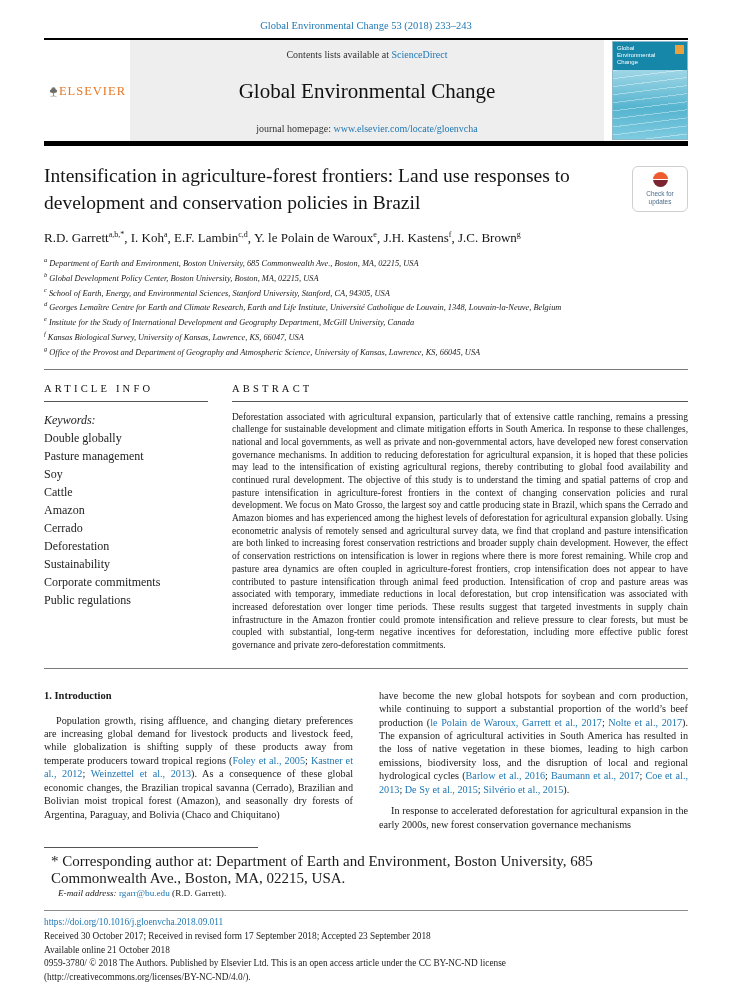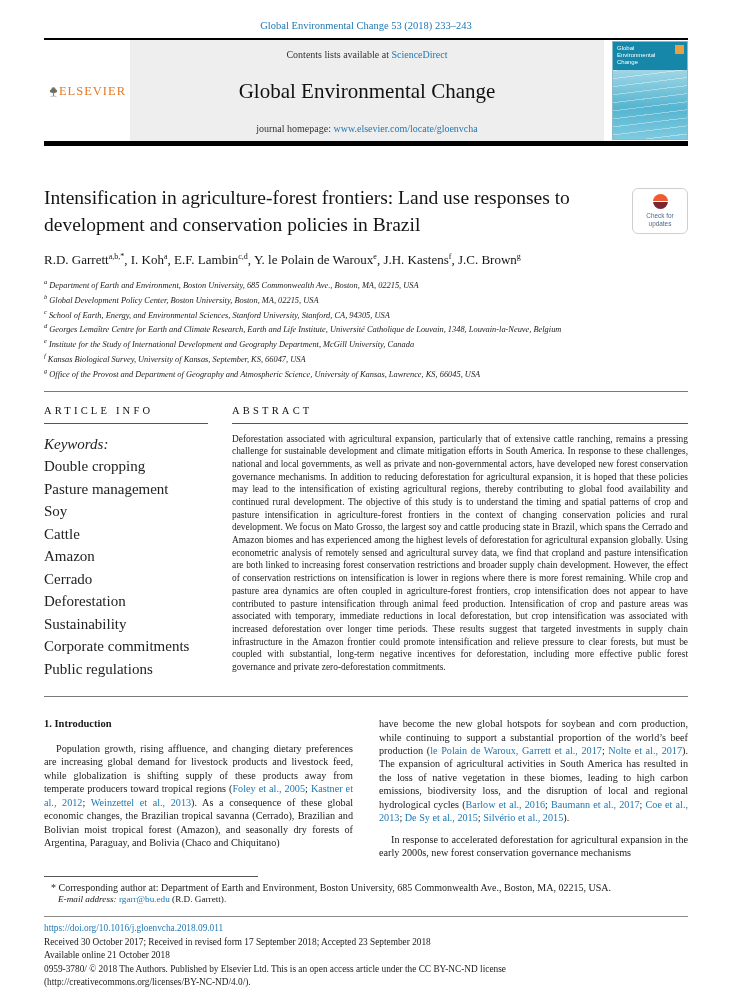--- a/index.html
+++ b/index.html
@@ -25,21 +25,21 @@
   .journal-title { font-size:21px; color:#111; }
   .cover-col { width:84px; background:#fff; display:flex; justify-content:flex-end; align-items:flex-start; padding:1px 0 0 6px; }
   .cover { width:76px; height:99px; border:1px solid #8fb9c9; display:flex; flex-direction:column; overflow:hidden; }
   .cover-band { position:relative; background:#1787a9; color:#fff; font-family:"Liberation Sans",sans-serif; font-size:6px; line-height:1.2; text-align:left; padding:3px 14px 3px 4px; }
   .cover-chip { position:absolute; top:3px; right:3px; width:9px; height:9px; background:#e8a13c; display:inline-block; }
   .cover-art { flex:1; background:linear-gradient(180deg,#9fd6e6 0%,#55b4cf 55%,#7ecbe0 100%); background-blend-mode:normal; position:relative; }
   .cover-art::before { content:""; position:absolute; inset:0;
     background:repeating-linear-gradient(173deg, rgba(255,255,255,.38) 0 1px, transparent 1px 8px); }
 
   
-  .title-row { display:flex; margin-top:38px; }
+  .title-row { display:flex; margin-top:16px; }
   .article-title { flex:1; font-size:19.5px; line-height:1.4; font-weight:400; color:#141414; padding-right:16px; }
   .check-badge { width:56px; height:46px; border:1px solid #cfcfcf; border-radius:6px; background:#fff;
     display:flex; flex-direction:column; align-items:center; justify-content:center; gap:3px; align-self:flex-start; margin-top:4px; cursor:pointer; }
   .badge-logo { width:15px; height:15px; border-radius:50%; display:inline-block;
     background:linear-gradient(180deg,#ee5b2e 0%,#ee5b2e 44%,#ffffff 44%,#ffffff 56%,#7c2430 56%,#7c2430 100%); }
   .badge-text { font-family:"Liberation Sans",sans-serif; font-size:6.4px; line-height:1.25; color:#4a6b8a; text-align:center; }
 
   
   .authors-row { margin-top:13px; font-size:13px; color:#141414; }
   .author:not(:last-child)::after { content:", "; }
@@ -47,35 +47,35 @@
   .affiliations { margin-top:9px; }
   .affil { font-size:8.4px; font-style:italic; line-height:1.55; color:#222; }
   .affil sup { font-size:6.5px; font-style:italic; margin-right:2px; }
   .affil-space { margin-top:10px; }
 
   
   .info-abstract { display:flex; gap:24px; margin-top:13px; margin-bottom:16px; }
   .article-info-col { width:164px; flex-shrink:0; }
   .abstract-col { flex:1; }
   .section-heading { font-size:10.5px; font-weight:400; letter-spacing:3.2px; color:#111; padding-bottom:7px; border-bottom:1px solid #555; }
-  .keywords { margin-top:9px; font-size:15px; line-height:1.5; color:#222;font-family:Liberation Serif, serif; }
+  .keywords { margin-top:9px; font-size:12px; line-height:1.5; color:#222;font-family:Liberation Serif, serif; }
   .kw-label { font-style:italic; }
   .abstract-text { margin-top:9px; font-size:9.4px; line-height:1.35; text-align:justify; color:#1d1d1d; }
 
   
   .body-cols { display:flex; gap:26px; margin-top:20px; }
   .body-col { flex:1; font-size:10.2px; line-height:1.32; text-align:justify; color:#1a1a1a; }
   .intro-heading { font-size:10.5px; font-weight:700; margin-bottom:11px; }
   .para.indent { text-indent:12px; }
   .para + .para { margin-top:8px; }
 
   
   .footer { margin-top:auto; padding-top:16px; }
   .footnote-rule { width:214px; height:1px; background:#555; margin-bottom:5px; }
-  .corresponding { font-size:10px; padding-left:7px; }
+  .corresponding { font-size:15px; padding-left:7px; }
   .email-line { font-size:9.2px; padding-left:14px; margin-top:1px; }
   .email-label { font-style:italic; }
   .imprint-rule { height:1px; background:#8a8a8a; margin-top:12px; margin-bottom:6px; }
   .doi { font-size:9.3px; margin-bottom:3px; }
   .imprint { font-size:9.3px; line-height:1.45; color:#1a1a1a; }
 </style>
 </head>
 <body>
 
 <div class="page">
@@ -136,32 +136,32 @@
   <div class="authors-row">
     <span class="author"><span>R.D. Garrett</span><sup>a,b,*</sup></span><span class="author"><span>I. Koh</span><sup>a</sup></span><span class="author"><span>E.F. Lambin</span><sup>c,d</sup></span><span class="author"><span>Y. le Polain de Waroux</span><sup>e</sup></span><span class="author"><span>J.H. Kastens</span><sup>f</sup></span><span class="author"><span>J.C. Brown</span><sup>g</sup></span>
   </div>
 
   <div class="affiliations">
     <div class="affil"><sup>a</sup><span>Department of Earth and Environment, Boston University, 685 Commonwealth Ave., Boston, MA, 02215, USA</span></div>
     <div class="affil"><sup>b</sup><span>Global Development Policy Center, Boston University, Boston, MA, 02215, USA</span></div>
     <div class="affil"><sup>c</sup><span>School of Earth, Energy, and Environmental Sciences, Stanford University, Stanford, CA, 94305, USA</span></div>
     <div class="affil"><sup>d</sup><span>Georges Lemaître Centre for Earth and Climate Research, Earth and Life Institute, Université Catholique de Louvain, 1348, Louvain-la-Neuve, Belgium</span></div>
     <div class="affil"><sup>e</sup><span>Institute for the Study of International Development and Geography Department, McGill University, Canada</span></div>
-    <div class="affil"><sup>f</sup><span>Kansas Biological Survey, University of Kansas, September, KS, 66047, USA</span></div>
+    <div class="affil"><sup>f</sup><span>Kansas Biological Survey, University of Kansas, Lawrence, KS, 66047, USA</span></div>
     <div class="affil"><sup>g</sup><span>Office of the Provost and Department of Geography and Atmospheric Science, University of Kansas, Lawrence, KS, 66045, USA</span></div>
   </div>
 
   <div class="rule-gray affil-space"></div>
 
   <section class="info-abstract">
     <div class="article-info-col">
       <h2 class="section-heading">ARTICLE INFO</h2>
       <div class="keywords">
         <div class="kw-label">Keywords:</div>
-        <div class="kw">Double cropping</div>
+        <div class="kw">Double globally</div>
         <div class="kw">Pasture management</div>
         <div class="kw">Soy</div>
         <div class="kw">Cattle</div>
         <div class="kw">Amazon</div>
         <div class="kw">Cerrado</div>
         <div class="kw">Deforestation</div>
         <div class="kw">Sustainability</div>
         <div class="kw">Corporate commitments</div>
         <div class="kw">Public regulations</div>
       </div>

